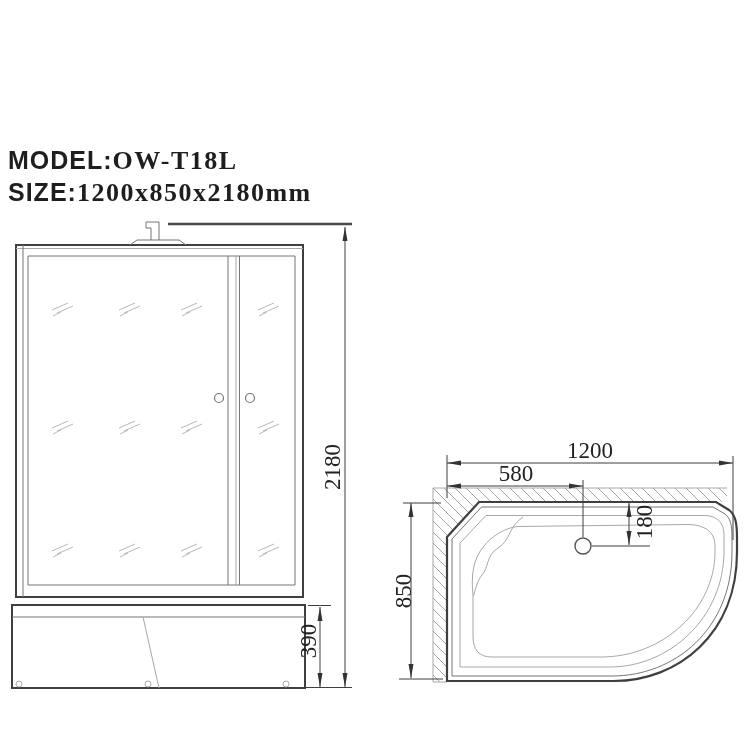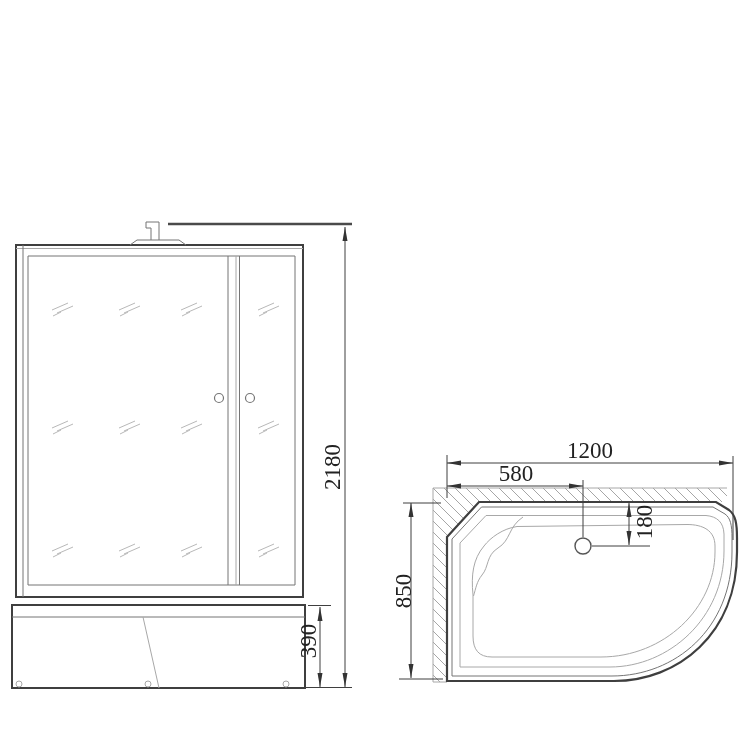--- a/index.html
+++ b/index.html
@@ -15,20 +15,26 @@
   .ln-med{stroke:#757575;fill:none;}
   .ln-light{stroke:#a8a8a8;fill:none;}
   .arrow{fill:#333;stroke:none;}
 </style>
 </head>
 <body>
 
 <div class="stage">
 
   <div class="title-block">
+    <div class="title-line">
+      <span class="t-label">MODEL:</span><span class="t-value">OW-T18L</span>
+    </div>
+    <div class="title-line">
+      <span class="t-label">SIZE:</span><span class="t-value">1200x850x2180mm</span>
+    </div>
   </div>
 
   <svg width="750" height="750" viewBox="0 0 750 750">
     <defs>
       <pattern id="hatch" patternUnits="userSpaceOnUse" width="11" height="11">
         <path d="M-1,-1 L12,12" stroke="#a6a6a6" stroke-width="1"></path>
       </pattern>
       <g id="slash">
         <path d="M0,10 L16,3 M5,13 L21,6 M1,16 L9,12" stroke="#b8b8b8" stroke-width="1" fill="none"></path>
       </g>

